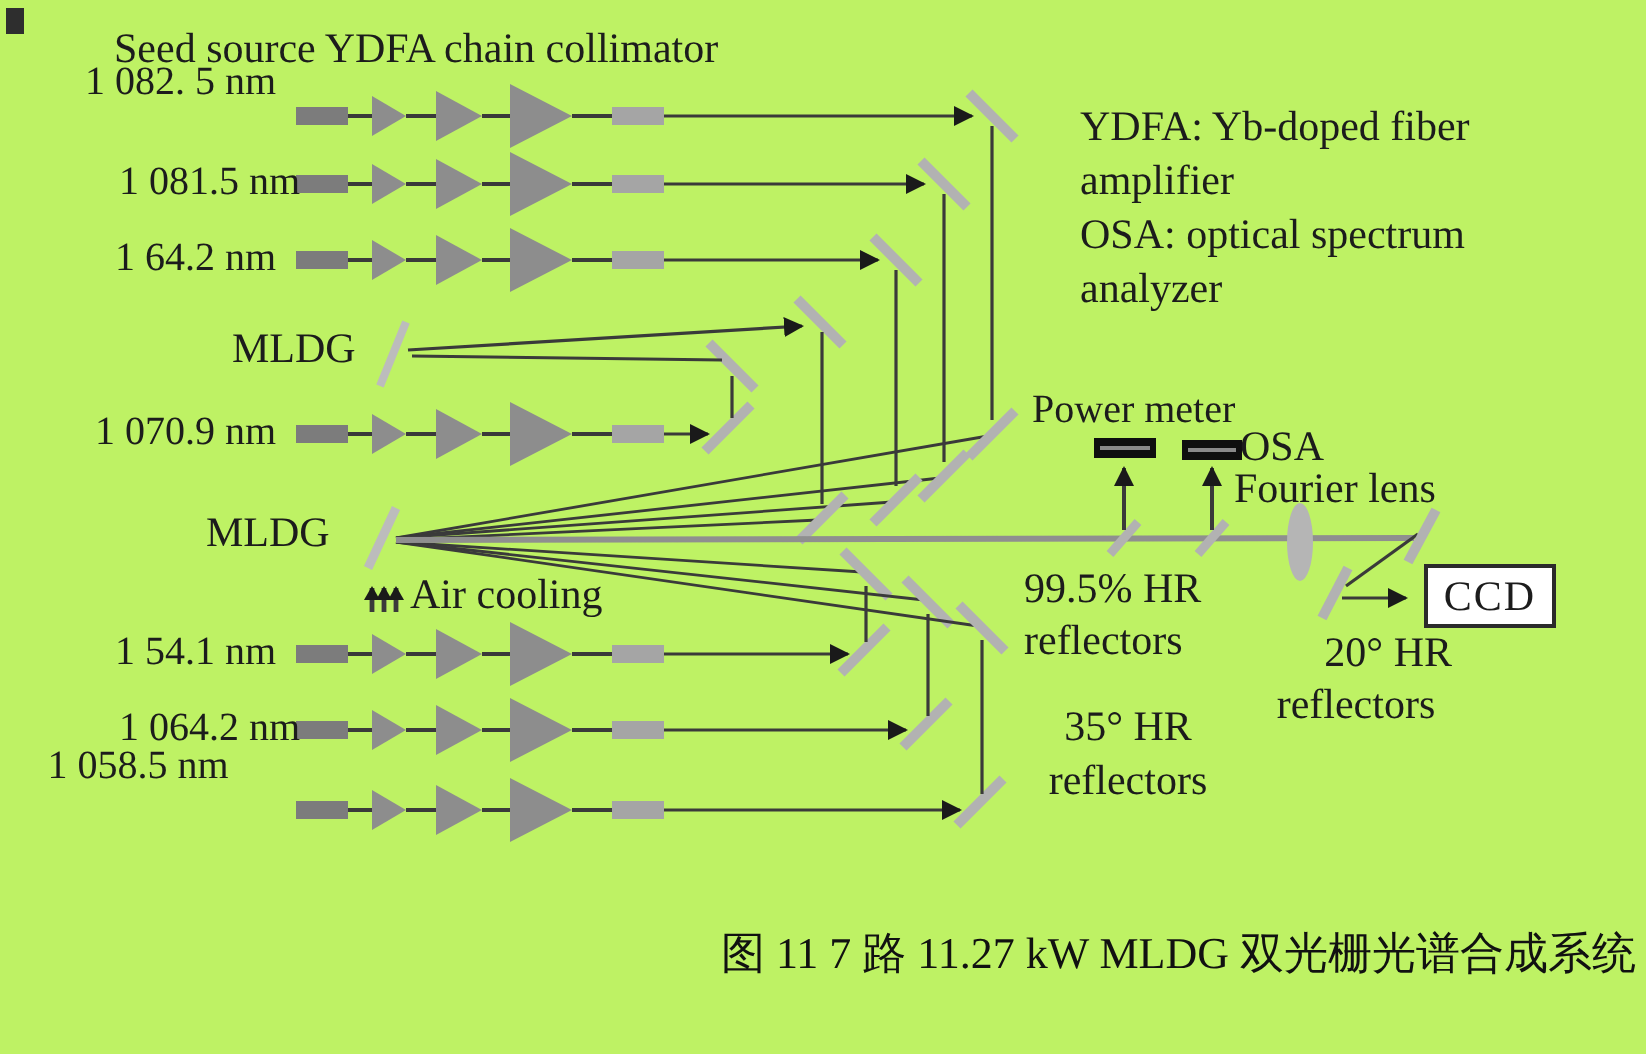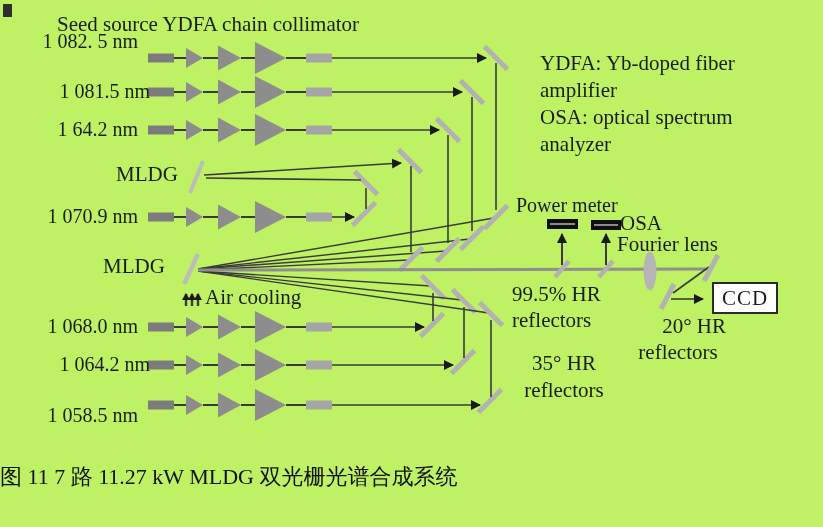--- a/index.html
+++ b/index.html
@@ -8,21 +8,21 @@
   #diagram{position:absolute;left:0;top:0;}
   .lbl{position:absolute;white-space:nowrap;line-height:1.15;}
   .f20{font-size:20px;}
   .f21{font-size:21px;}
   .wl{left:0;width:138px;text-align:right;}
   .legend-line{position:static;}
   #legend{position:absolute;left:540px;top:50px;line-height:27px;font-size:21px;}
   .ctr{text-align:center;}
   #ccd-box{position:absolute;left:712px;top:282px;width:62px;height:28px;border:2.5px solid #2b2b2b;
            display:flex;align-items:center;justify-content:center;font-size:21px;letter-spacing:1px;background:#fff;}
-  #caption{position:absolute;left:0;top:462px;width:818px;text-align:left;font-size:22px;color:#111;}
+  #caption{position:absolute;left:0;top:462px;width:818px;text-align:right;font-size:22px;color:#111;}
 </style>
 </head>
 <body>
 
 <div id="stage">
 
   <svg id="diagram" width="823" height="527" viewBox="0 0 823 527">
     <defs>
       <marker id="ah" markerUnits="userSpaceOnUse" markerWidth="11" markerHeight="10" refX="9" refY="5" orient="auto">
           <path d="M0,0 L10,5 L0,10 Z" fill="#1a1a1a"></path>
@@ -157,23 +157,23 @@
         <line x1="198" y1="306" x2="198" y2="294" stroke="#3a3a3a" stroke-width="2.4" marker-end="url(#ahs)"></line>
       </g>
   </svg>
 
   <div class="lbl f21" style="left:57px;top:12px;">Seed source YDFA chain collimator</div>
 
   <div class="lbl f20 wl" style="top:30px;">1 082. 5 nm</div>
   <div class="lbl f20 wl" style="top:80px;padding-left:12px;">1 081.5 nm</div>
   <div class="lbl f20 wl" style="top:118px;">1 64.2 nm</div>
   <div class="lbl f20 wl" style="top:205px;">1 070.9 nm</div>
-  <div class="lbl f20 wl" style="top:315px;">1 068.0 nm</div>
+  <div class="lbl f20 wl" style="top:315px;">1 54.1 nm</div>
   <div class="lbl f20 wl" style="top:353px;margin-left:12px;">1 064.2 nm</div>
-  <div class="lbl f20 wl" style="top:404px;">1 058.5 nm</div>
+  <div class="lbl f20 wl" style="top:372px;text-align:center;">1 058.5 nm</div>
 
   <div class="lbl f21" style="left:116px;top:162px;">MLDG</div>
   <div class="lbl f21" style="left:103px;top:254px;">MLDG</div>
   <div class="lbl f21" style="left:205px;top:285px;">Air cooling</div>
 
   <div id="legend">
     <div class="legend-line">YDFA: Yb-doped fiber</div>
     <div class="legend-line">amplifier</div>
     <div class="legend-line">OSA: optical spectrum</div>
     <div class="legend-line">analyzer</div>

